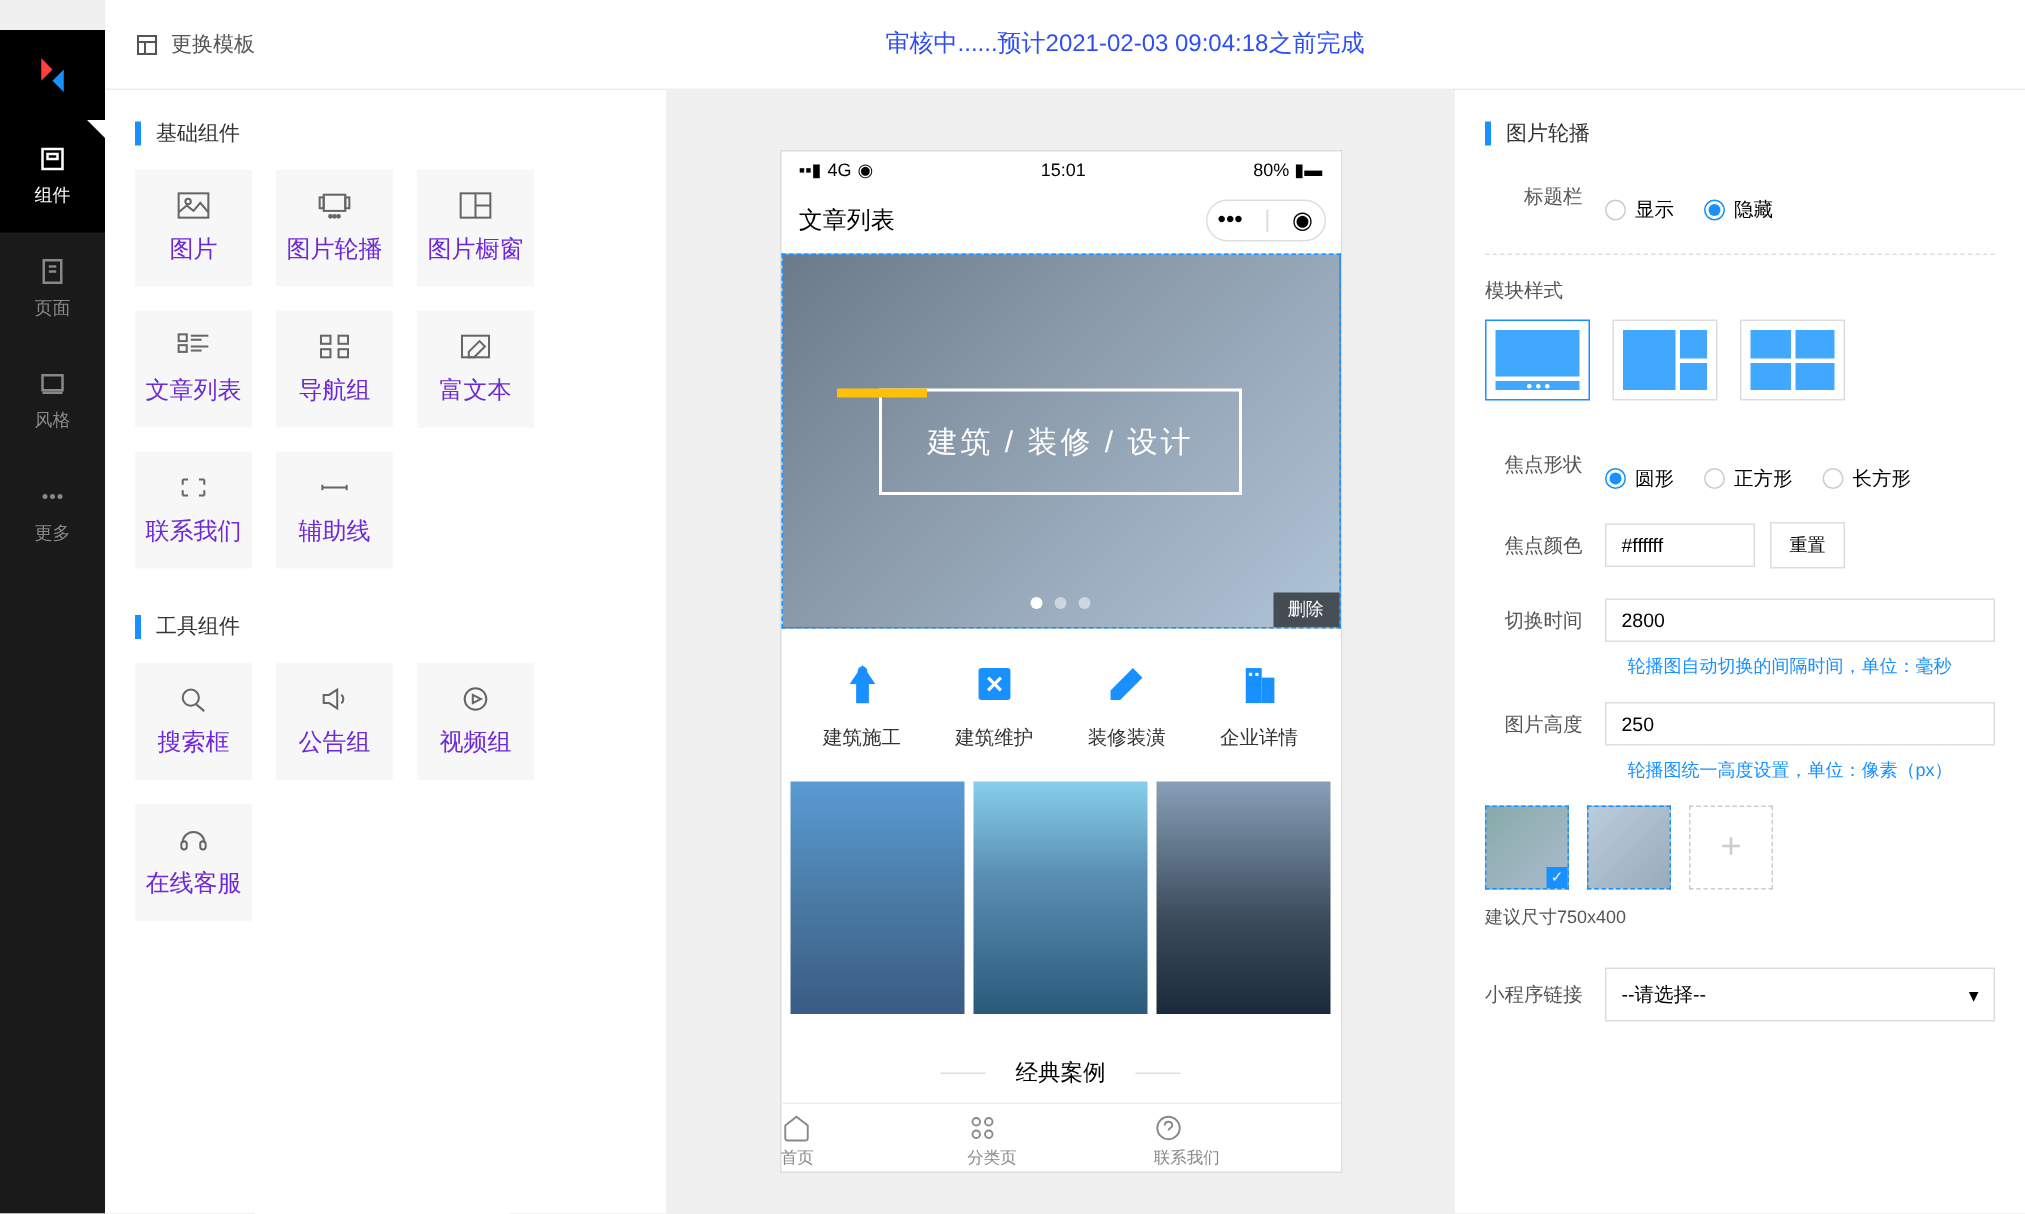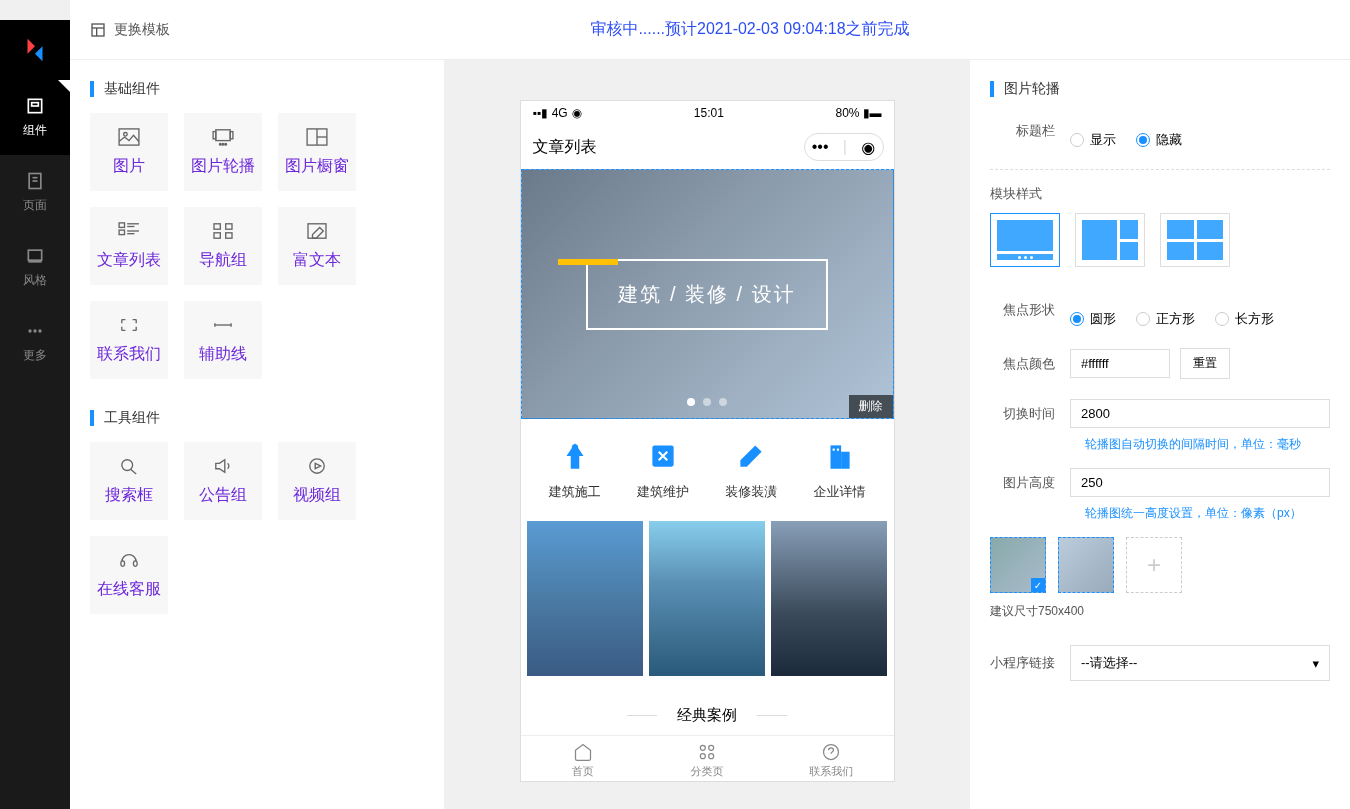--- a/index.html
+++ b/index.html
@@ -55,21 +55,21 @@
 .nav-grid { display: flex; padding: 20px 10px; }
 .nav-grid-item { flex: 1; display: flex; flex-direction: column; align-items: center; gap: 10px; font-size: 13px; color: #333; }
 .nav-grid-item .ico { width: 34px; height: 34px; }
 .img-row { display: flex; gap: 6px; padding: 0 6px 15px; }
 .img-cell { flex: 1; height: 155px; background: linear-gradient(180deg, #5a9bd4 0%, #4a7ba4 50%, #3a5b84 100%); }
 .img-cell.c2 { background: linear-gradient(180deg, #87ceeb 0%, #5a8fb4 40%, #2a5a7a 100%); }
 .img-cell.c3 { background: linear-gradient(180deg, #889fb8 0%, #3a4a5a 60%, #1a2a3a 100%); }
 .sec-head { text-align: center; padding: 15px 0 10px; font-size: 15px; display: flex; align-items: center; justify-content: center; gap: 20px; }
 .sec-head::before, .sec-head::after { content: ''; width: 30px; height: 1px; background: #ddd; }
 .tabbar { display: flex; border-top: 1px solid #eee; padding: 6px 0 2px; }
-.tabbar-item { flex: 1; display: flex; flex-direction: column; align-items: center; font-size: 11px; color: #888; gap: 2px; }
+.tabbar-item { flex: 1; display: flex; flex-direction: column; font-size: 11px; color: #888; gap: 2px; }
 
 
 .props { width: 380px; background: #fff; padding: 20px; overflow-y: auto; }
 .form-row { display: flex; align-items: center; margin-bottom: 20px; font-size: 13px; }
 .form-label { width: 80px; text-align: right; padding-right: 15px; color: #555; }
 .radio-group { display: flex; gap: 20px; align-items: center; margin-top: 18px; }
 .radio { display: flex; align-items: center; gap: 6px; cursor: pointer; }
 .radio-circle { width: 14px; height: 14px; border: 1px solid #ccc; border-radius: 50%; display: flex; align-items: center; justify-content: center; }
 .radio.on .radio-circle { border-color: #1890ff; }
 .radio.on .radio-circle::after { content: ''; width: 8px; height: 8px; background: #1890ff; border-radius: 50%; }

